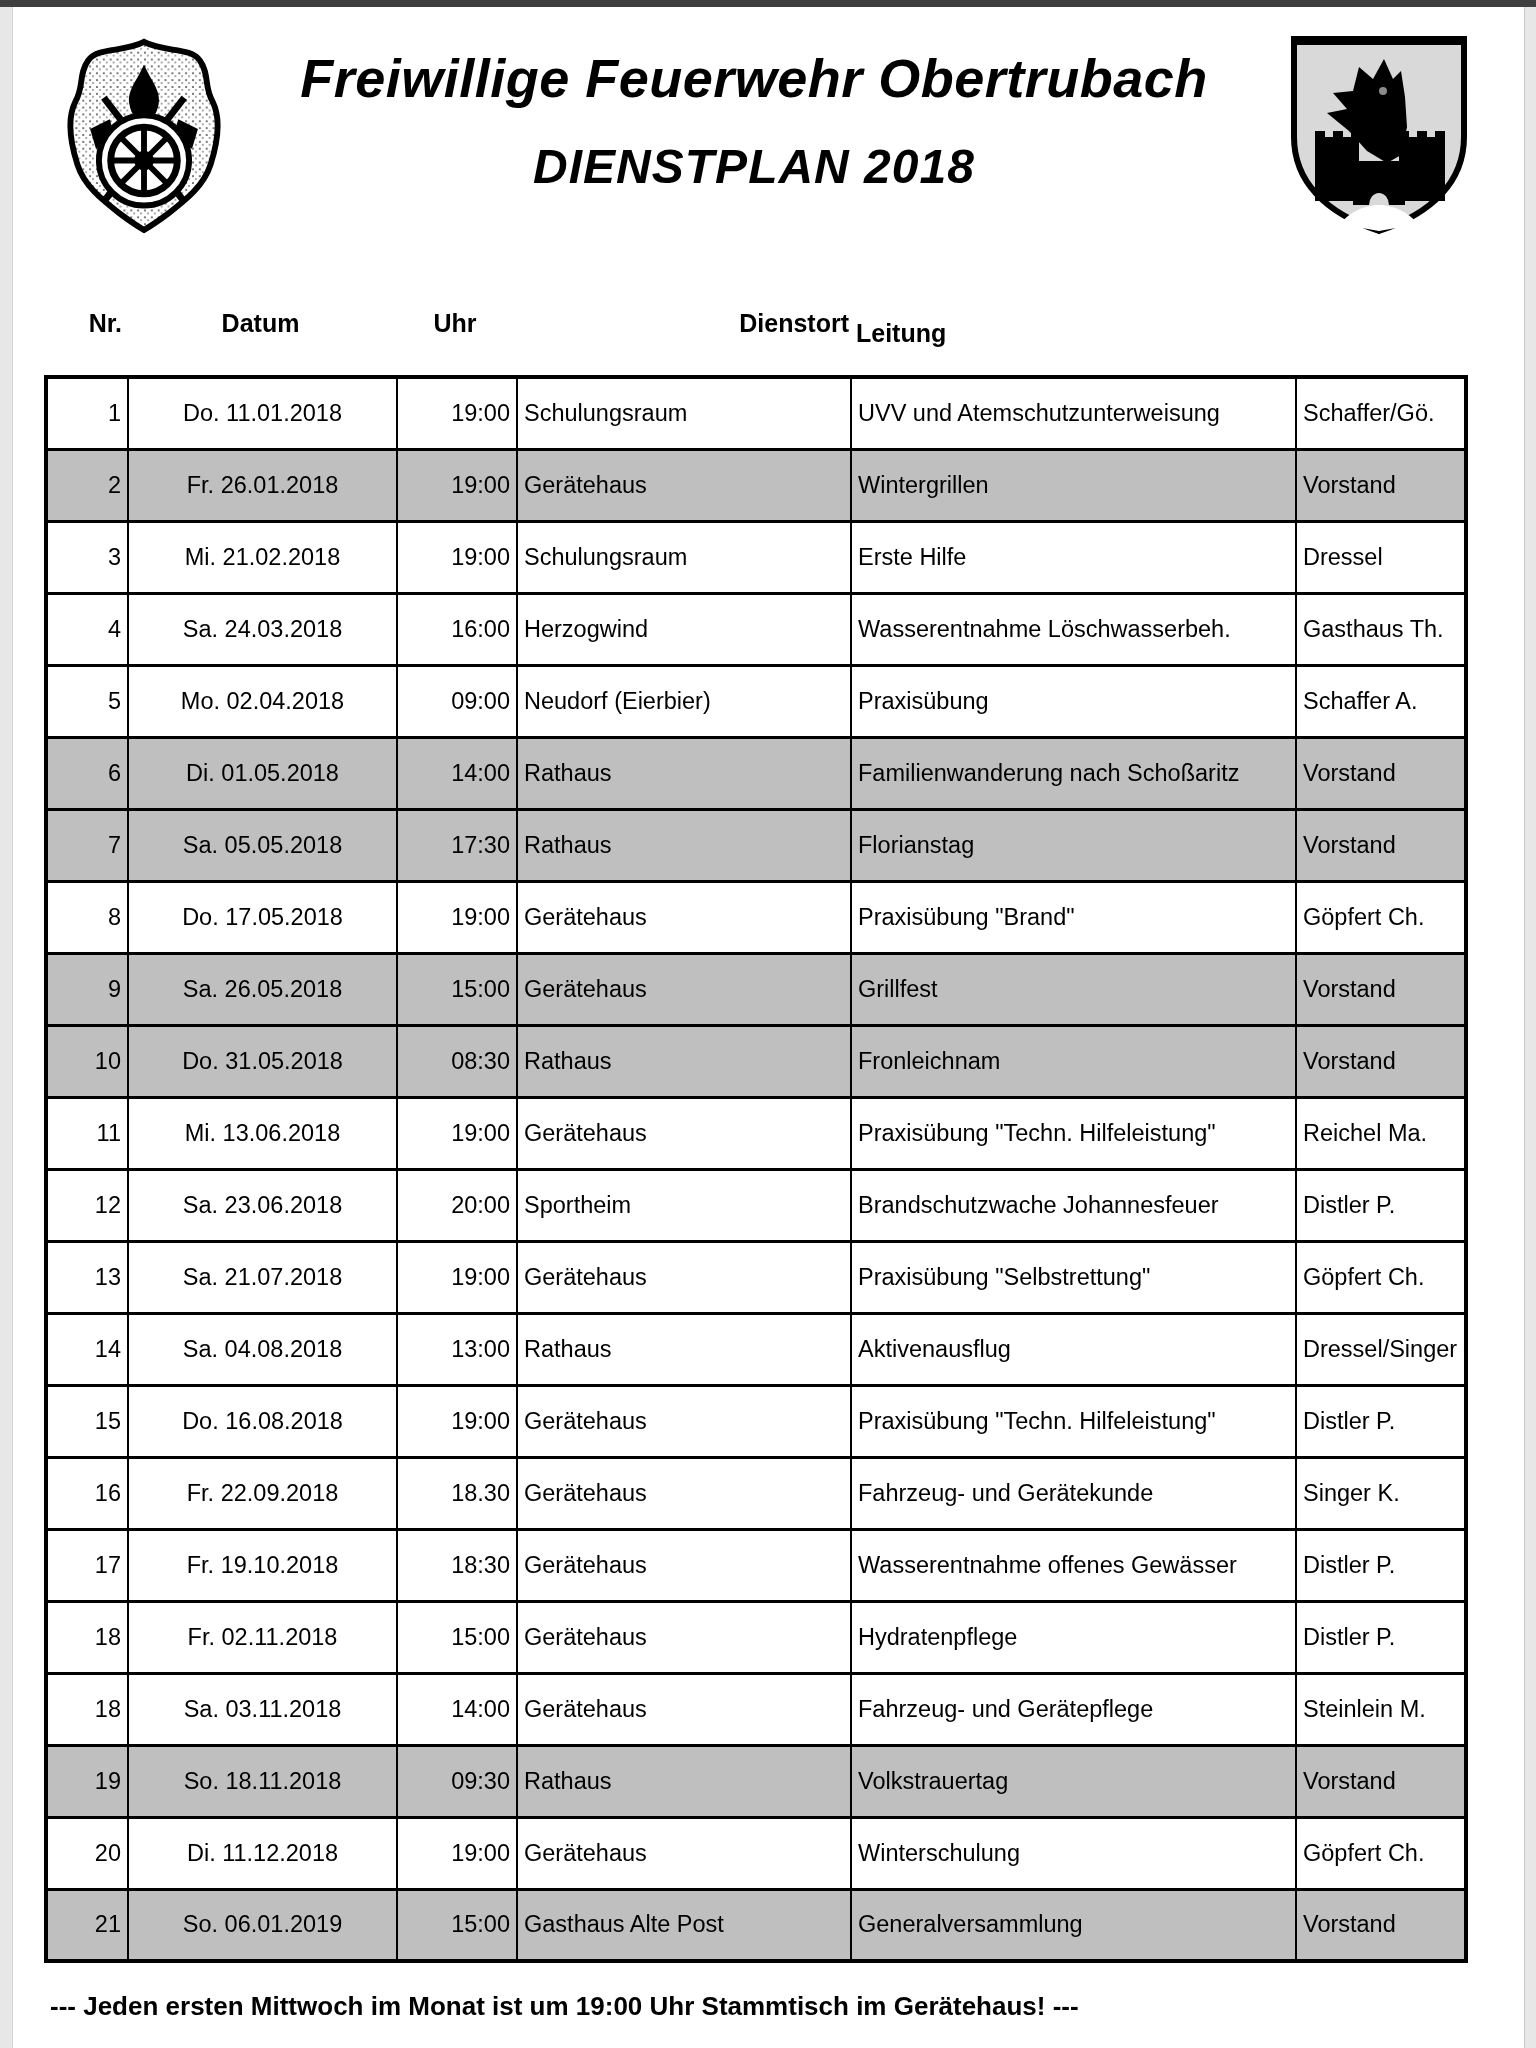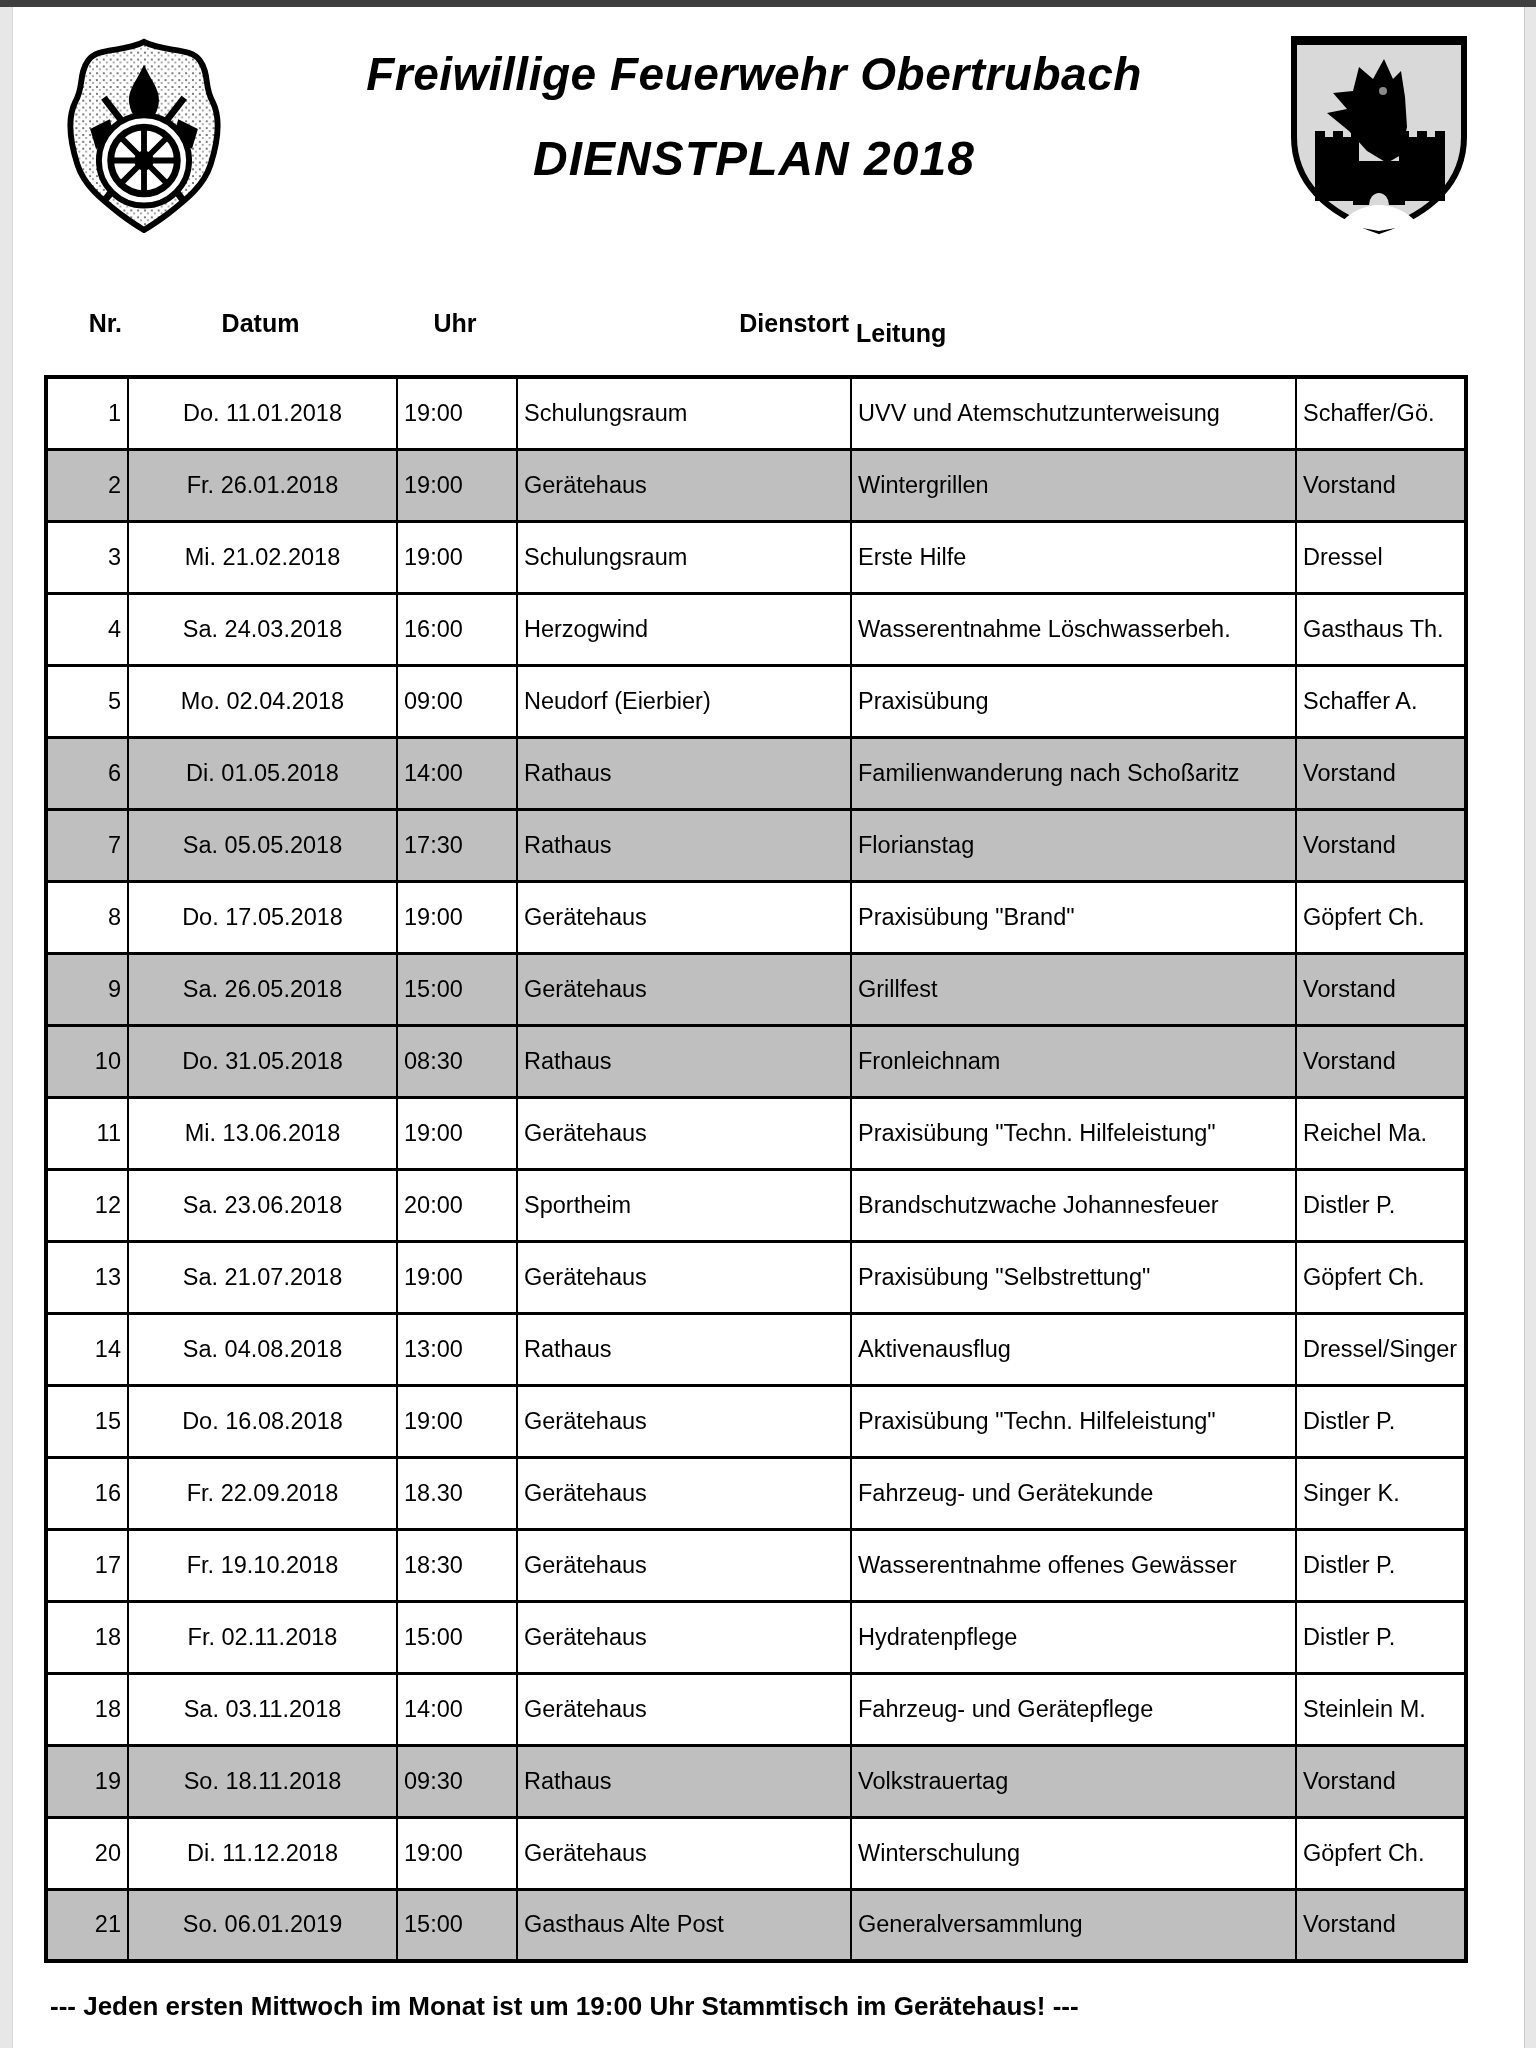--- a/index.html
+++ b/index.html
@@ -13,21 +13,21 @@
     position:absolute; left:12px; top:7px; width:1513px; height:2041px;
     background:#fff; border-left:1px solid #d6d6d6; border-right:1px solid #c9c9c9;
     box-sizing:border-box;
   }
   
   .emblem { position:absolute; }
   #emblem-left  { left:46px;  top:30px; width:170px; height:196px; }
   #emblem-right { left:1274px; top:26px; width:184px; height:202px; }
   
   .title-wrap { position:absolute; left:31px; top:40px; width:1420px; text-align:center; }
-  .title1 { font-size:46px; font-weight:bold; font-style:italic; letter-spacing:0.5px; }
+  .title1 { font-size:54px; font-weight:bold; font-style:italic; letter-spacing:0.5px; }
   .title2 { font-size:48px; font-weight:bold; font-style:italic; margin-top:30px; letter-spacing:1px; }
   
   .colheads { position:absolute; left:31px; top:302px; width:1420px; display:flex; font-weight:bold; font-size:25px; }
   .colheads .ch { box-sizing:border-box; }
   .ch-nr        { width:82px;  text-align:right; padding-right:4px; }
   .ch-datum     { width:269px; text-align:center; }
   .ch-uhr       { width:120px; text-align:center; }
   .ch-dienstort { width:334px; text-align:right; padding-left:7px; }
   .ch-art       { width:445px; text-align:left; padding-left:7px; }
   .ch-leitung   { width:170px; text-align:left; padding-left:7px;margin-top:10px; }
@@ -41,21 +41,21 @@
     border-style:solid; border-color:#000;
     border-width:3px 2px;
     height:72px; box-sizing:border-box;
     font-size:23.5px; padding:0 6px;
     white-space:nowrap; overflow:hidden;
     background:#fff;
   }
   #plan-table tr.shaded td { background:var(--shaded, #bfbfbf); }
   td.c-nr     { text-align:right; padding-right:4px; }
   td.c-datum  { text-align:center; }
-  td.c-uhr    { text-align:left; }
+  td.c-uhr    { text-align:right; }
   td.c-dienstort, td.c-art, td.c-leitung { text-align:left; }
   col.w-nr{width:82px} col.w-datum{width:269px} col.w-uhr{width:120px}
   col.w-dienstort{width:334px} col.w-art{width:445px} col.w-leitung{width:170px}
   
   .footer-note {
     position:absolute; left:37px; top:1984px; width:1420px;
     text-align:left; font-weight:bold; font-size:26px;
   }
 </style>
 </head>

